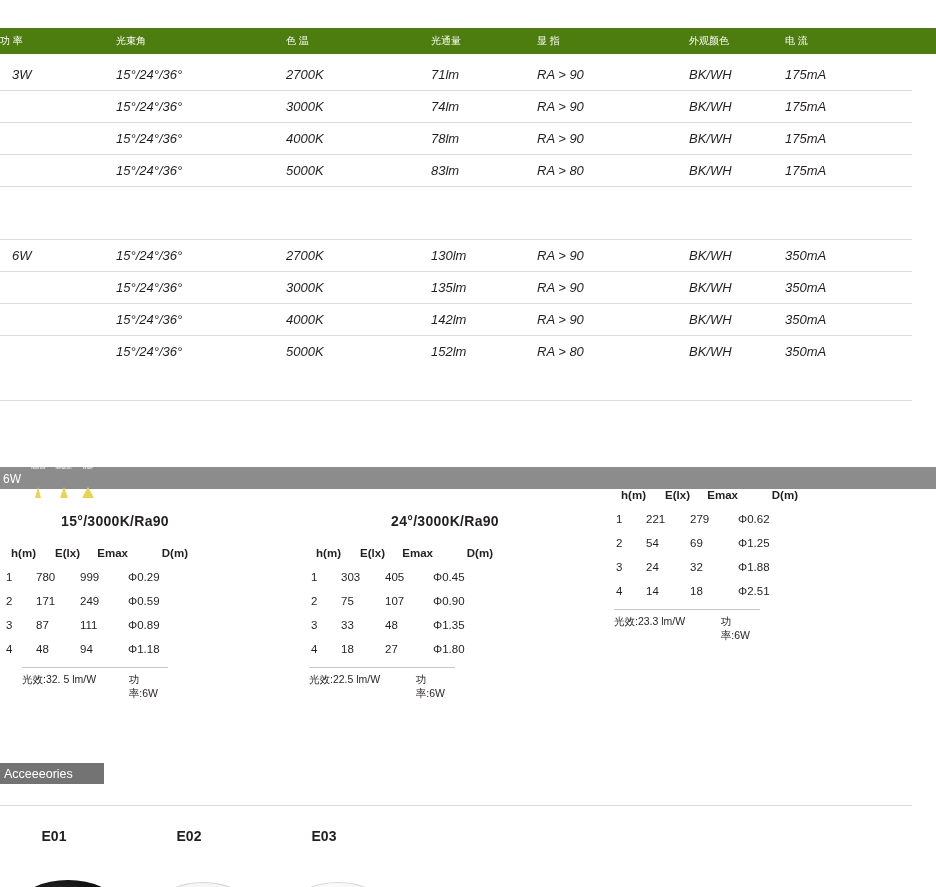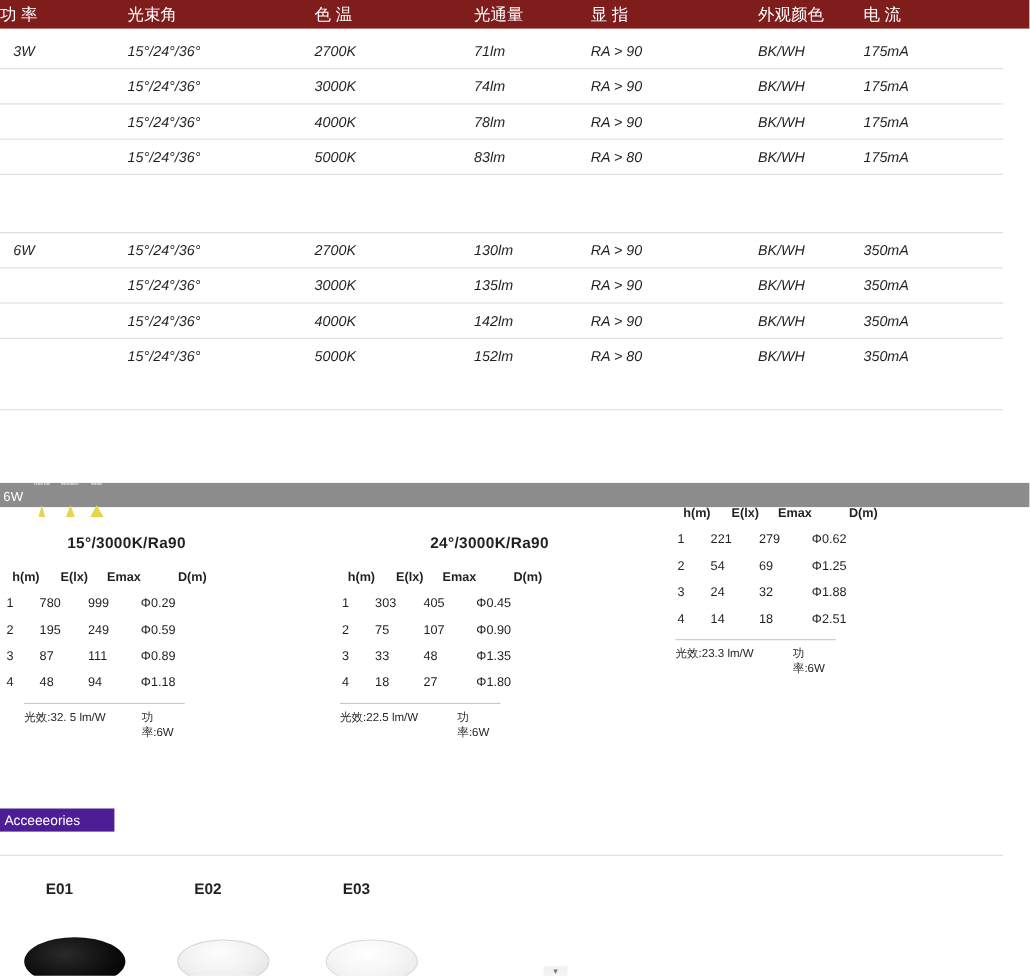--- a/index.html
+++ b/index.html
@@ -9,25 +9,26 @@
     background: #ffffff;
     font-family: "Liberation Sans", sans-serif;
     color: #231f20;
     overflow: hidden;
   }
   .page { position: relative; width: 936px; height: 887px; }
 
   
   .spec-header {
     display: flex;
-    background: #7f1d1d;
+    background: #4d7c0f;
     color: #ffffff;
     height: 26px;
     align-items: center;
-    font-size: 15px;
+    font-size: 10px;
+    margin-top: 28px;
   }
   .spec-header .cell { padding-left: 0; }
   .spec-row {
     display: flex;
     align-items: center;
     height: 31px;
     font-size: 13px;
     color: #231f20;
     font-style: italic;
   }
@@ -72,21 +73,21 @@
   .ph-table td { padding: 0 0 12px 0; }
   .ph-h { width: 30px; }
   .ph-e { width: 44px; }
   .ph-em { width: 48px; }
   .ph-d { width: 60px; }
   .ph-foot { font-size: 10.5px; border-top: 1px solid #c8c8c8; padding-top: 5px; display: flex; }
   .ph-foot .eff { width: 108px; }
 
   
   .acc-band {
-    width: 104px; height: 21px; background: #4c1d95;
+    width: 104px; height: 21px; background: #737373;
     color: #fff; font-size: 12.5px; display: flex; align-items: center;
     padding-left: 4px;
   }
   .acc-rule { width: 912px; height: 1px; background: #dcdcdc; }
   .acc-items { display: flex; }
   .acc-item { width: 135px; text-align: left; }
   .acc-code { font-size: 14px; font-weight: bold; text-align: center; width: 108px; }
   .acc-shape { width: 92px; height: 44px; margin: 0 auto; }
 
   .ellipse-dark {
@@ -256,21 +257,21 @@
           <th class="ph-d">D(m)</th>
         </tr>
         <tr>
           <td>1</td>
           <td>780</td>
           <td>999</td>
           <td>Φ0.29</td>
         </tr>
         <tr>
           <td>2</td>
-          <td>195</td>
+          <td>171</td>
           <td>249</td>
           <td>Φ0.59</td>
         </tr>
         <tr>
           <td>3</td>
           <td>87</td>
           <td>111</td>
           <td>Φ0.89</td>
         </tr>
         <tr>

